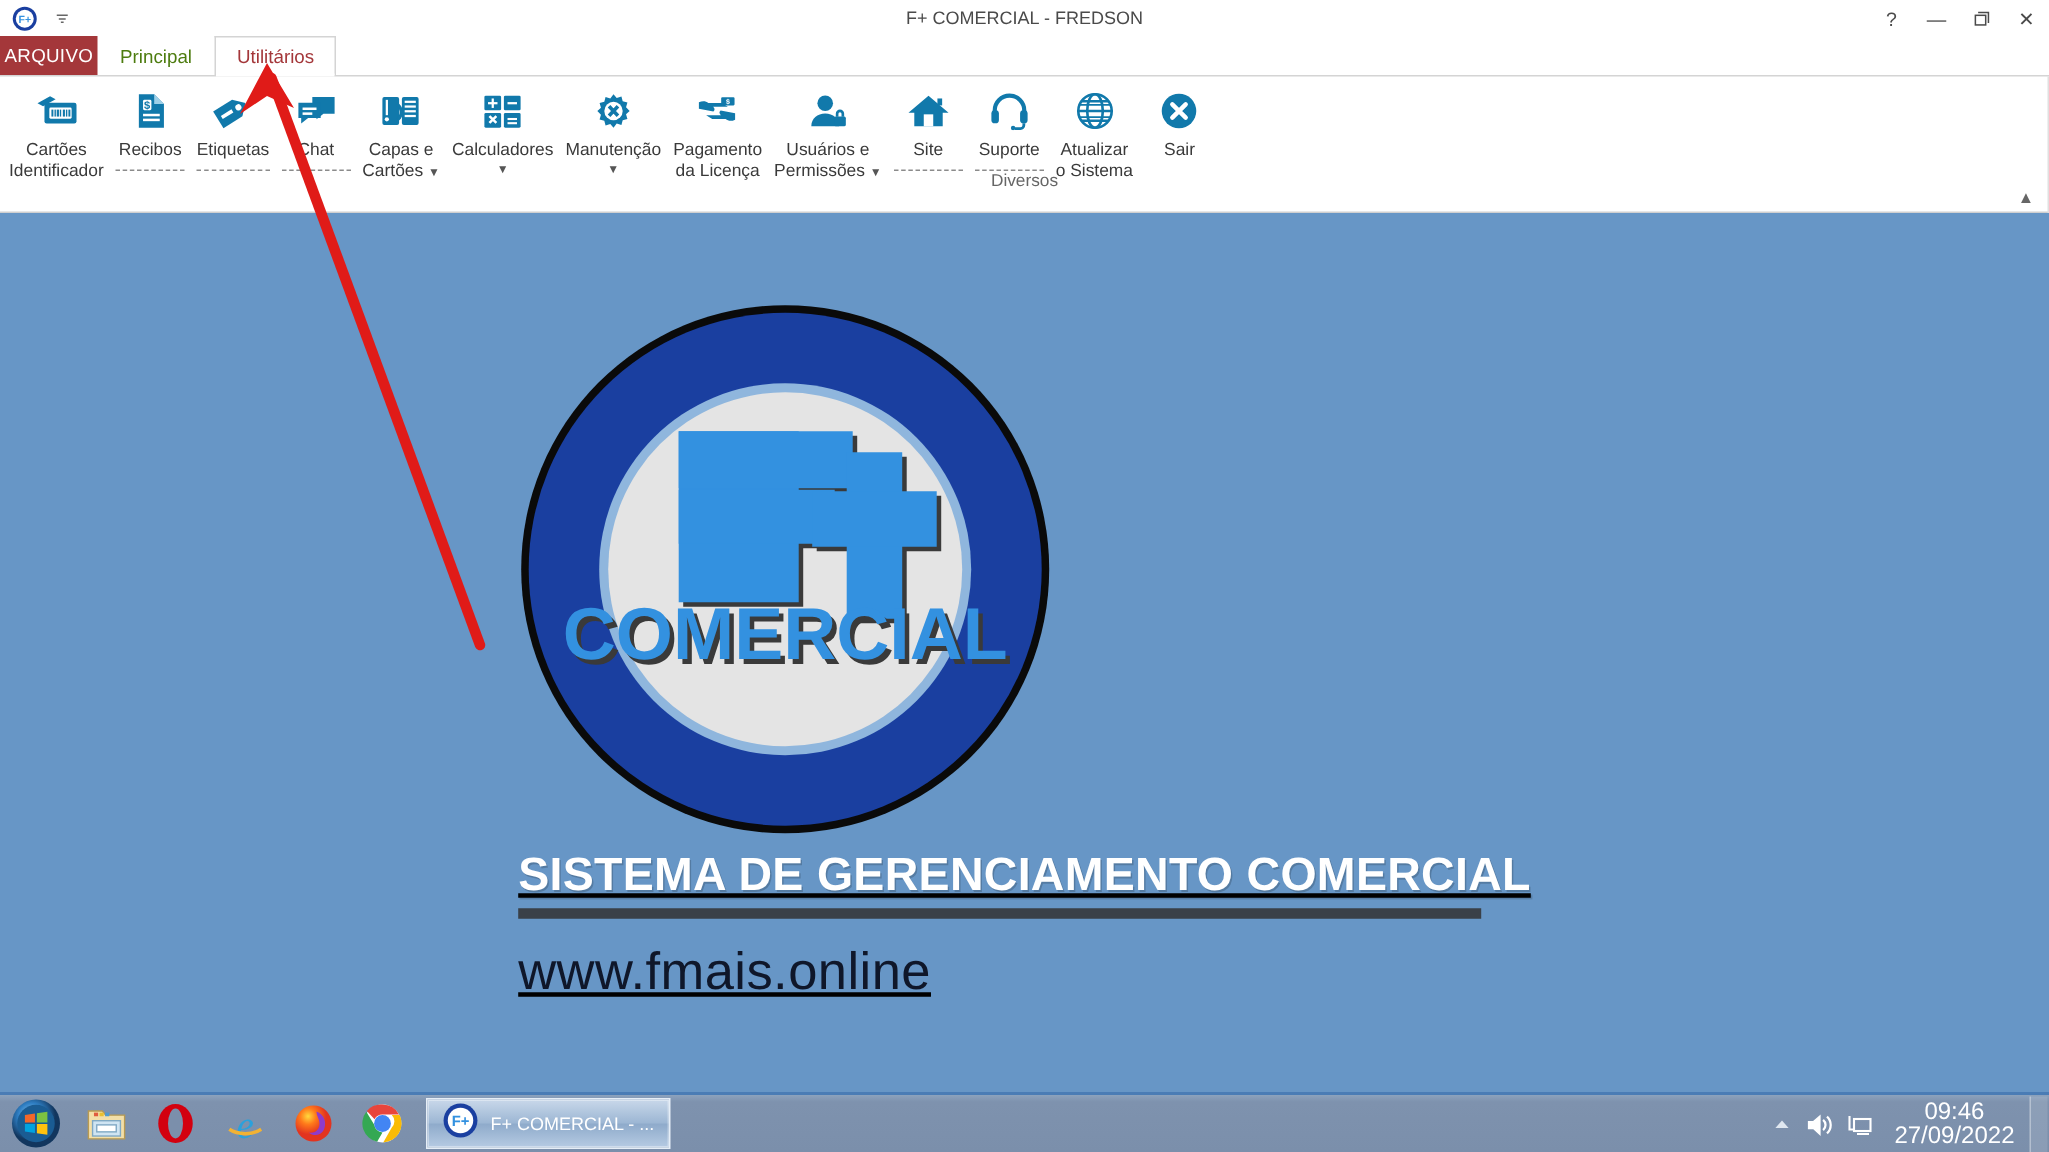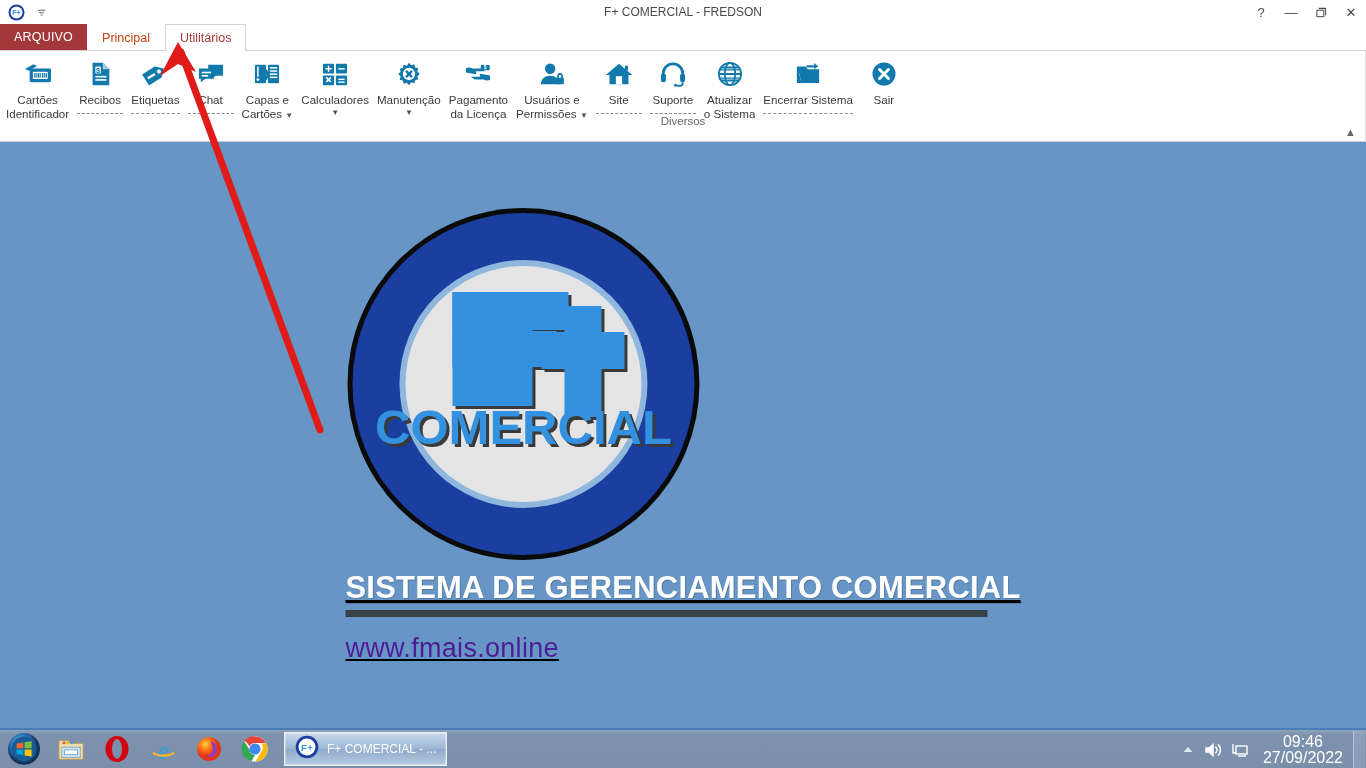--- a/index.html
+++ b/index.html
@@ -56,28 +56,28 @@
     position: relative;
     height: 26px;
     display: flex; align-items: stretch;
     background: #ffffff;
   }
   #tab-arquivo {
     background: #a4373a;
     color: #ffffff;
     font-size: 12.5px;
     display: flex; align-items: center;
-    padding: 0 14px;
+    padding: 0 3px;
     letter-spacing: .2px;
   }
   .tab {
     display: flex; align-items: center;
     padding: 0 14px;
     font-size: 12.5px;
-    color: #c2410c;
+    color: #4d7c0f;
     border: 1px solid transparent;
     border-bottom: none;
     position: relative;
   }
   .tab.active {
     color: #a4373a;
     border-color: #d4d4d4;
     background: #ffffff;
     z-index: 3;
   }
@@ -175,21 +175,21 @@
     font-family: "Liberation Sans", sans-serif;
     text-shadow: 1px 1px 0 rgba(0,0,0,.18);
     white-space: nowrap;
   }
   #tagline-rule {
     margin-top: 4px;
     width: 642px; height: 7px; background: #3a4048;
   }
   #site-url {
     margin-top: 16px;
-    font-size: 27px; color: #4c1d95;
+    font-size: 35px; color: #0f172a;
     letter-spacing: .3px;
   }
 
   
   #annotation {
     position: absolute; left: 0; top: 0;
     width: 1366px; height: 768px;
     pointer-events: none; z-index: 50;
   }
 
@@ -482,33 +482,20 @@
             <circle cx="16" cy="14" r="12"></circle>
             <ellipse cx="16" cy="14" rx="5.6" ry="12"></ellipse>
             <path d="M4 14h24M6.2 7h19.6M6.2 21h19.6"></path>
             <path d="M4.4 9.6h23.2M4.4 18.4h23.2" stroke-width="1.4"></path>
           </svg>
         </span>
         <span class="rb-label">Atualizar</span>
         <span class="rb-label2">o Sistema</span>
       </div>
 
-      <div class="rb-item">
-        <span class="rb-icon">
-          <svg width="30" height="26" viewBox="0 0 32 28" fill="#1179ab">
-            <path d="M4 6h9.4l2.4 3H28v14.6H4z"></path>
-            <path d="M14.4 4.6h9v2.4h-9z" fill="#1179ab"></path>
-            <path d="M22.6 2.2l4.4 3.4-4.4 3.4z"></path>
-            <path d="M6 12h20l-2.6 10.4H8.6z" fill="#ffffff"></path>
-            <path d="M6 11.4h20.6L24 22.6H8.6z" fill="#1179ab"></path>
-          </svg>
-        </span>
-        <span class="rb-label">Encerrar Sistema</span>
-        <span class="rb-dash"></span>
-      </div>
 
       <div class="rb-item">
         <span class="rb-icon">
           <svg width="30" height="26" viewBox="0 0 32 28" fill="none">
             <circle cx="16" cy="14" r="12.4" fill="#1179ab"></circle>
             <path d="M11.2 9.2l9.6 9.6M20.8 9.2l-9.6 9.6" stroke="#ffffff" stroke-width="3.2" stroke-linecap="round"></path>
           </svg>
         </span>
         <span class="rb-label">Sair</span>
       </div>

